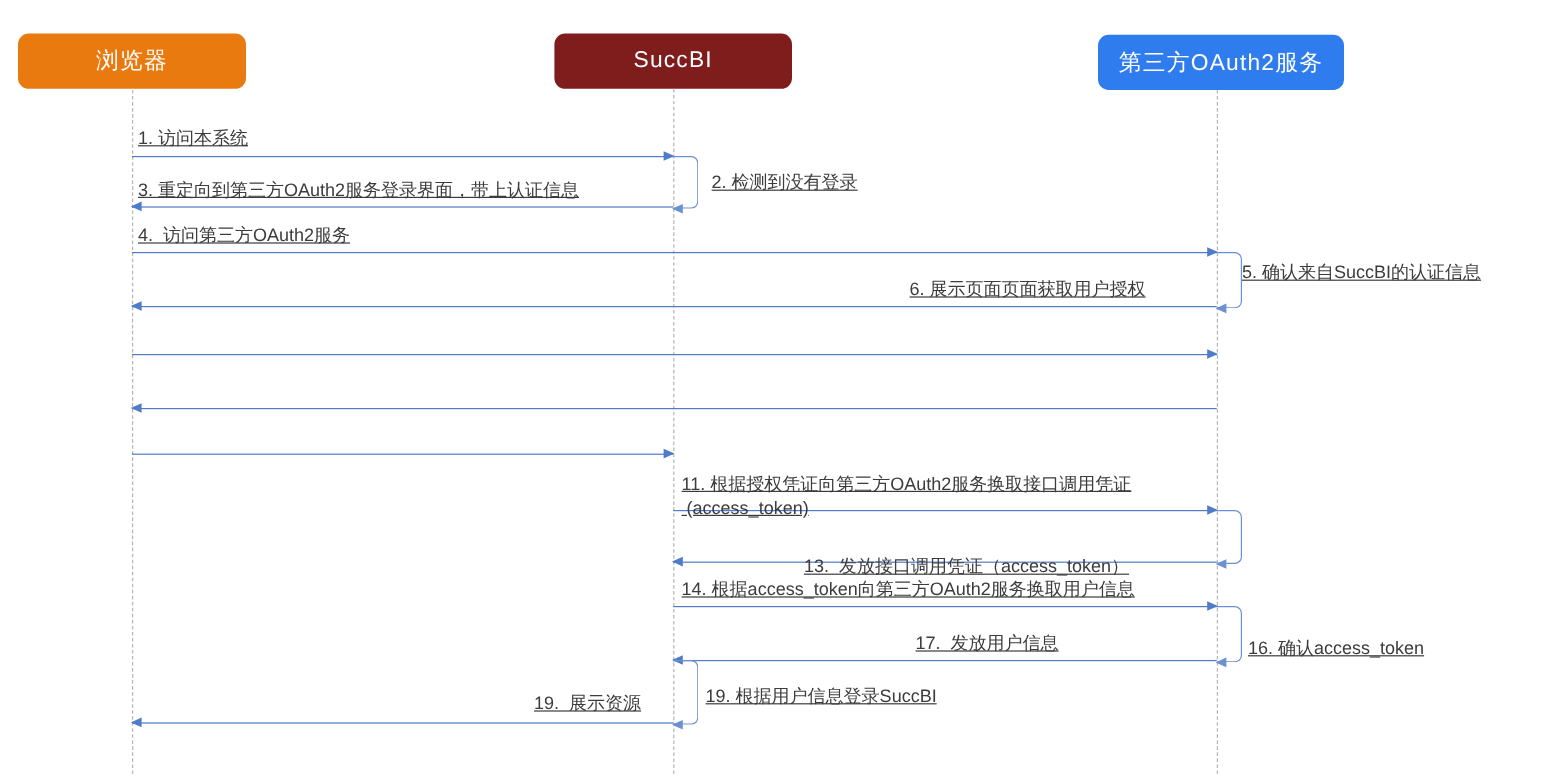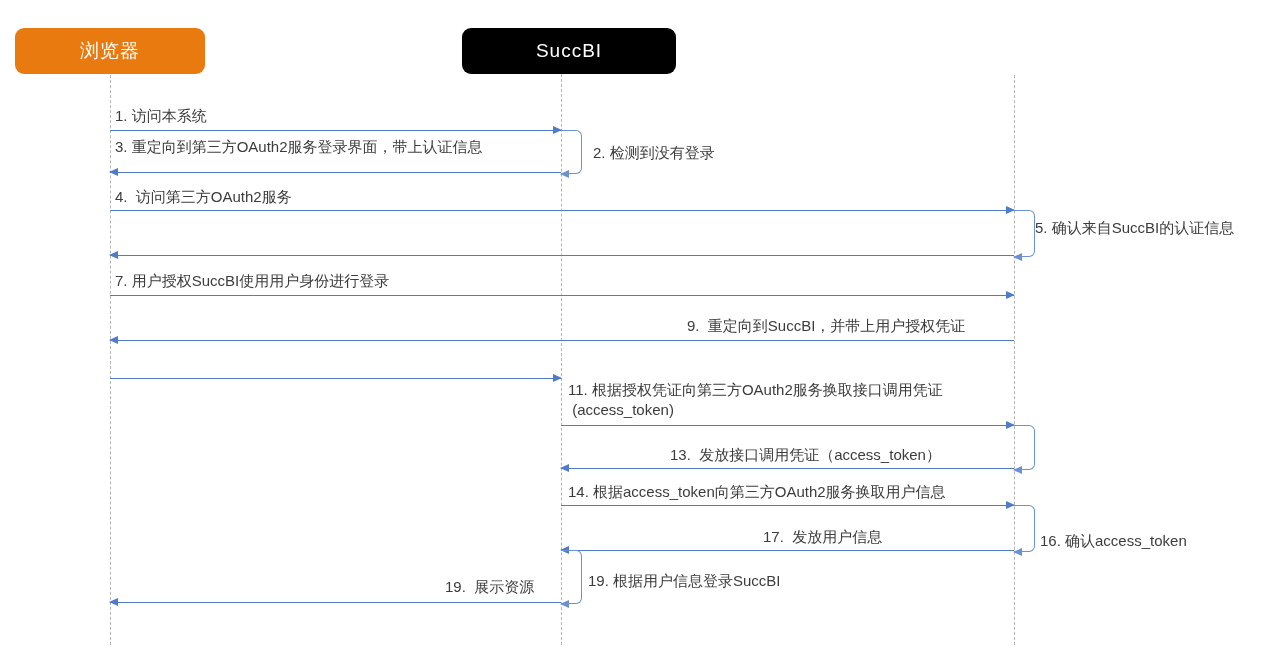--- a/index.html
+++ b/index.html
@@ -17,96 +17,98 @@
   .head{position:absolute;width:0;height:0;border-top:4px solid transparent;border-bottom:4px solid transparent;}
   .hr{right:-1px;top:-5px;border-left:9px solid #4f7bc9;}
   .hl{left:-1px;top:-5px;border-right:9px solid #4f7bc9;}
   .self{
     position:absolute;width:20px;
     border-top:1px solid #6b91d4;border-right:1px solid #6b91d4;border-bottom:1px solid #6b91d4;
     border-radius:0 6px 6px 0;
   }
   .self .head{left:-1px;bottom:-5px;top:auto;border-right:9px solid #6b91d4;}
   .lbl{
-    position:absolute;font-size:15px;line-height:20px;color:#3c3c3c;white-space:pre;
+    position:absolute;font-size:15px;line-height:20px;color:#3c3c3c;white-space:pre;text-decoration:underline;
   }
 </style>
 </head>
 <body>
 
 <div class="stage">
 
   <div class="actor" style="left:15px;top:28px;width:190px;height:46px;background:#e87a10">
     <span>浏览器</span>
   </div>
-  <div class="actor" style="left:462px;top:28px;width:214px;height:46px;background:#000000">
+  <div class="actor" style="left:462px;top:28px;width:198px;height:46px;background:#7f1d1d">
     <span>SuccBI</span>
+  </div>
+  <div class="actor" style="left:915px;top:29px;width:205px;height:46px;background:#2e7cee">
+    <span>第三方OAuth2服务</span>
   </div>
 
   <div class="lifeline" style="left:110px;top:75px;height:570px"></div>
   <div class="lifeline" style="left:561px;top:74px;height:571px"></div>
   <div class="lifeline" style="left:1014px;top:75px;height:570px"></div>
 
   <div class="arrow" style="left:110px;top:130px;width:451px">
     <span class="head hr"></span>
   </div>
   <div class="lbl" style="left:115px;top:106px">1. 访问本系统</div>
 
   <div class="self" style="left:561px;top:130px;height:42px">
     <span class="head"></span>
   </div>
   <div class="lbl" style="left:593px;top:143px">2. 检测到没有登录</div>
 
   <div class="arrow" style="left:110px;top:172px;width:451px">
     <span class="head hl"></span>
   </div>
-  <div class="lbl" style="left:115px;top:137px">3. 重定向到第三方OAuth2服务登录界面，带上认证信息</div>
+  <div class="lbl" style="left:115px;top:149px">3. 重定向到第三方OAuth2服务登录界面，带上认证信息</div>
 
   <div class="arrow" style="left:110px;top:210px;width:904px">
     <span class="head hr"></span>
   </div>
   <div class="lbl" style="left:115px;top:187px">4.  访问第三方OAuth2服务</div>
 
   <div class="self" style="left:1014px;top:210px;height:45px">
     <span class="head"></span>
   </div>
   <div class="lbl" style="left:1035px;top:218px">5. 确认来自SuccBI的认证信息</div>
 
   <div class="arrow" style="left:110px;top:255px;width:904px">
     <span class="head hl"></span>
   </div>
+  <div class="lbl" style="left:758px;top:232px">6. 展示页面页面获取用户授权</div>
 
   <div class="arrow" style="left:110px;top:295px;width:904px">
     <span class="head hr"></span>
   </div>
-  <div class="lbl" style="left:115px;top:271px">7. 用户授权SuccBI使用用户身份进行登录</div>
 
   <div class="arrow" style="left:110px;top:340px;width:904px">
     <span class="head hl"></span>
   </div>
-  <div class="lbl" style="left:687px;top:316px">9.  重定向到SuccBI，并带上用户授权凭证</div>
 
   <div class="arrow" style="left:110px;top:378px;width:451px">
     <span class="head hr"></span>
   </div>
 
   <div class="arrow" style="left:561px;top:425px;width:453px">
     <span class="head hr"></span>
   </div>
-  <div class="lbl" style="left:568px;top:380px">11. 根据授权凭证向第三方OAuth2服务换取接口调用凭证
+  <div class="lbl" style="left:568px;top:394px">11. 根据授权凭证向第三方OAuth2服务换取接口调用凭证
  (access_token)</div>
 
   <div class="self" style="left:1014px;top:425px;height:43px">
     <span class="head"></span>
   </div>
 
   <div class="arrow" style="left:561px;top:468px;width:453px">
     <span class="head hl"></span>
   </div>
-  <div class="lbl" style="left:670px;top:445px">13.  发放接口调用凭证（access_token）</div>
+  <div class="lbl" style="left:670px;top:463px">13.  发放接口调用凭证（access_token）</div>
 
   <div class="arrow" style="left:561px;top:505px;width:453px">
     <span class="head hr"></span>
   </div>
   <div class="lbl" style="left:568px;top:482px">14. 根据access_token向第三方OAuth2服务换取用户信息</div>
 
   <div class="self" style="left:1014px;top:505px;height:45px">
     <span class="head"></span>
   </div>
   <div class="lbl" style="left:1040px;top:531px">16. 确认access_token</div>

